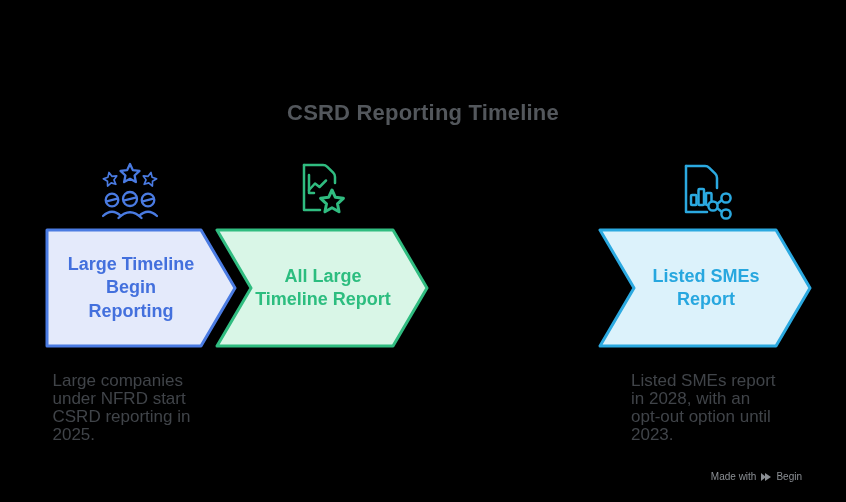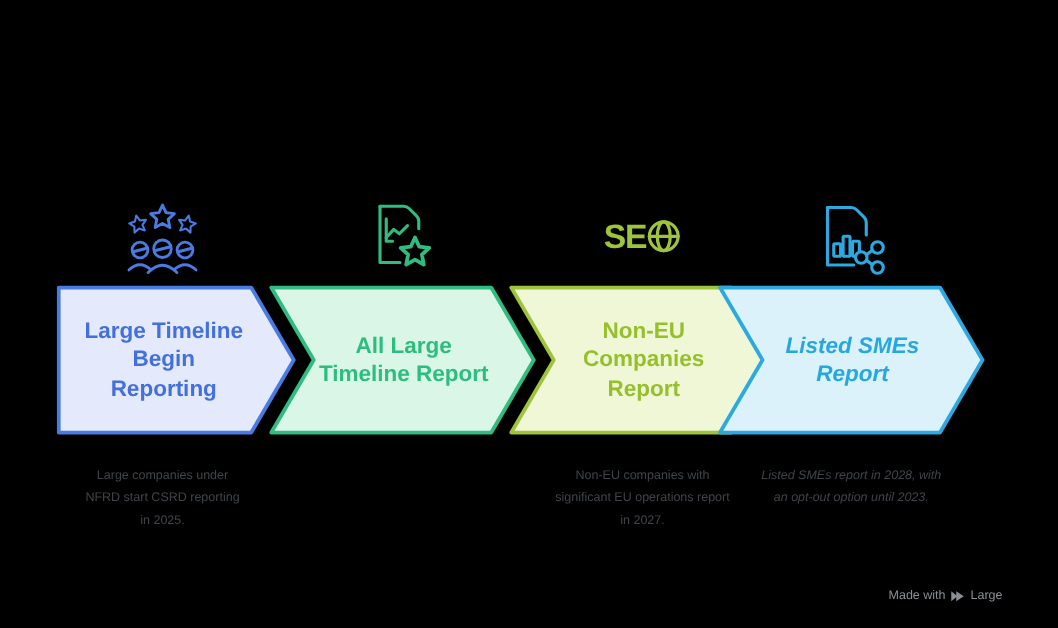--- a/index.html
+++ b/index.html
@@ -21,21 +21,21 @@
   }
   .chevron-svg{position:absolute;top:228px;left:0;}
   .col.first .chevron-svg{left:22px;}
   .step-label{
     position:absolute;top:228px;left:40px;right:38px;height:120px;
     display:flex;align-items:center;justify-content:center;text-align:center;
     font-size:18px;font-weight:700;line-height:1.28;color:var(--text);
   }
   .step-desc{
     position:absolute;top:372px;left:50%;transform:translateX(-50%);
-    text-align:center;font-size:10px;font-weight:500;line-height:18px;
+    text-align:left;font-size:17px;font-weight:500;line-height:18px;
     color:var(--desc-color,#404449);
   }
   .col:nth-child(1) .step-desc{width:132px;}
   .col:nth-child(2) .step-desc{width:155px;}
   .col:nth-child(3) .step-desc{width:150px;}
   .col:nth-child(4) .step-desc{width:148px;}
   .footer-badge{
     position:absolute;top:471px;right:44px;
     display:flex;align-items:flex-end;gap:4px;
     font-size:10px;color:var(--footer-color,#8b8f94);
@@ -48,20 +48,21 @@
 <body style="background: rgb(0, 0, 0); --title-color: #53575c; --desc-color: #404449; --footer-color: #8b8f94;">
 
 <svg class="hidden-defs" aria-hidden="true">
   <defs>
     <path id="star" d="M0,-10 L2.82,-3.88 L9.51,-3.09 L4.57,1.48 L5.88,8.09 L0,4.8 L-5.88,8.09 L-4.57,1.48 L-9.51,-3.09 L-2.82,-3.88 Z"></path>
   </defs>
 </svg>
 
 <div class="stage">
 
+  <div class="page-title">CSRD Reporting Timeline</div>
 
   <div class="col first" style="left: 23px; --accent: #4a7be2; --fill: #e4eafb; --text: #4370dd;">
     <div class="icon-wrap">
       <svg width="56" height="62" viewBox="0 0 56 62">
         <g class="icon-stroke" style="stroke-width:2.3">
           <use href="#star" transform="translate(28,15)"></use>
           <use href="#star" transform="translate(8.5,20.5) scale(0.72) rotate(-12)"></use>
           <use href="#star" transform="translate(47.5,20.5) scale(0.72) rotate(12)"></use>
           <circle cx="10" cy="41" r="6.3"></circle>
           <circle cx="28" cy="40" r="7"></circle>
@@ -89,39 +90,22 @@
           <use href="#star" transform="translate(36,42) scale(1.2)" style="fill:#000"></use>
         </g>
       </svg>
     </div>
     <svg class="chevron-svg" width="214" height="120" viewBox="0 0 214 120">
       <path d="M2,2 H178 L212,60 L178,118 H2 L36,60 Z" style="fill:var(--fill);stroke:var(--accent);stroke-width:3;stroke-linejoin:round;"></path>
     </svg>
     <div class="step-label">All Large Timeline Report</div>
   </div>
 
-  <div class="col" style="left: 407px; --accent: #9dc43b; --fill: #eff7d7; --text: #95c02c;">
-    <div class="icon-wrap">
-      <svg width="66" height="60" viewBox="0 0 66 60">
-        <text x="2" y="38" font-size="27" font-weight="bold" letter-spacing="-1" style="fill:var(--accent);font-family:'Liberation Sans',sans-serif;">SE</text>
-        <g class="icon-stroke" style="stroke-width:2.6">
-          <circle cx="50" cy="29" r="11.5"></circle>
-          <ellipse cx="50" cy="29" rx="5.2" ry="11.5"></ellipse>
-          <path d="M38.5,29 H61.5"></path>
-        </g>
-      </svg>
-    </div>
-    <svg class="chevron-svg" width="214" height="120" viewBox="0 0 214 120">
-      <path d="M2,2 H178 L212,60 L178,118 H2 L36,60 Z" style="fill:var(--fill);stroke:var(--accent);stroke-width:3;stroke-linejoin:round;"></path>
-    </svg>
-    <div class="step-label">Non-EU Companies Report</div>
-    <div class="step-desc">Non-EU companies with significant EU operations report in 2027.</div>
-  </div>
 
-  <div class="col" style="left: 574px; font-style: italic; --accent: #2ba9e0; --fill: #dcf2fb; --text: #27a7df;">
+  <div class="col" style="left: 598px; --accent: #2ba9e0; --fill: #dcf2fb; --text: #27a7df;">
     <div class="icon-wrap">
       <svg width="56" height="60" viewBox="0 0 56 60">
         <g class="icon-stroke">
           <path d="M9,6 H28 Q30.5,6 32.3,7.8 L38.2,13.7 Q40,15.5 40,18 V28"></path>
           <path d="M9,6 V52 H30"></path>
           <rect x="14" y="35" width="5.5" height="10" rx="1"></rect>
           <rect x="21.5" y="29" width="5.5" height="16" rx="1"></rect>
           <rect x="29" y="33" width="5.5" height="12" rx="1"></rect>
           <path d="M40,44 L45,40 M40,48 L45,52"></path>
           <circle cx="36" cy="46" r="4.6" style="fill:#000"></circle>
@@ -136,16 +120,16 @@
     <div class="step-label">Listed SMEs Report</div>
     <div class="step-desc">Listed SMEs report in 2028, with an opt-out option until 2023.</div>
   </div>
 
   <div class="footer-badge">
     <span>Made with</span>
     <svg width="12" height="10" viewBox="0 0 12 10">
       <path d="M1,1 L6,5 L1,9 Z" fill="#8b8f94"></path>
       <path d="M5,1 L11,5 L5,9 Z" fill="#8b8f94"></path>
     </svg>
-    <span>Large</span>
+    <span>Begin</span>
   </div>
 
 </div>
 
 </body></html>

